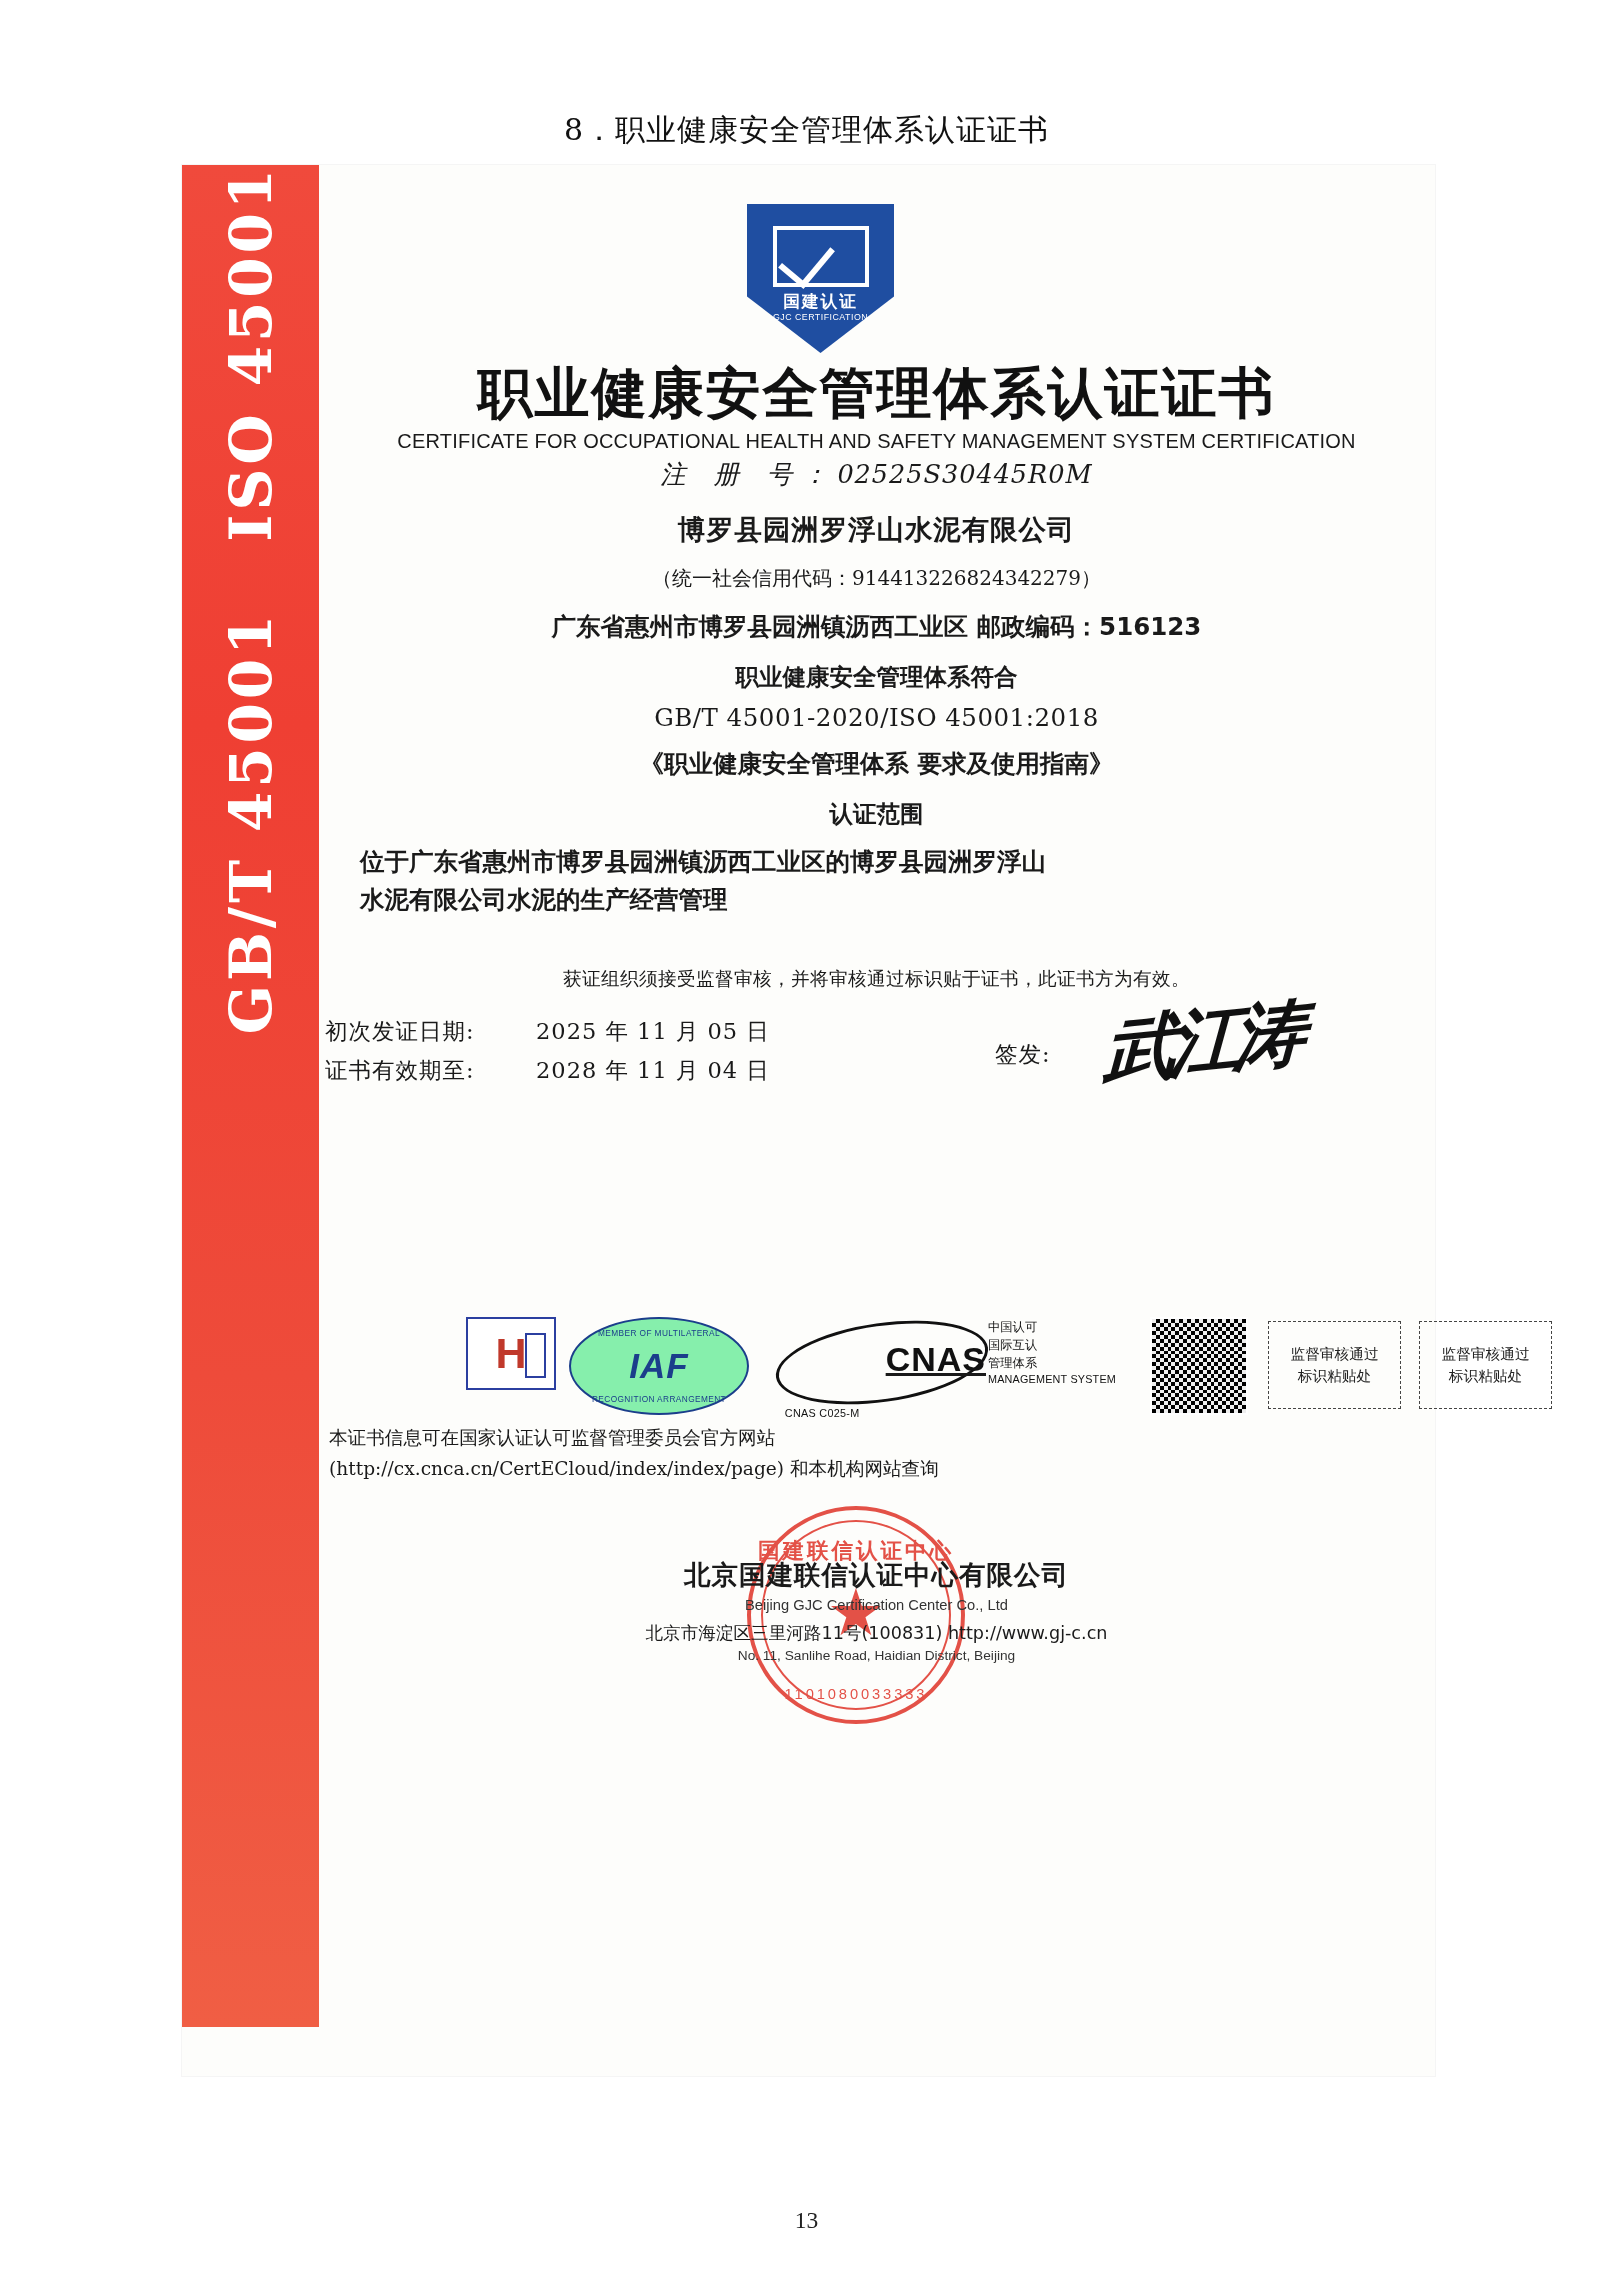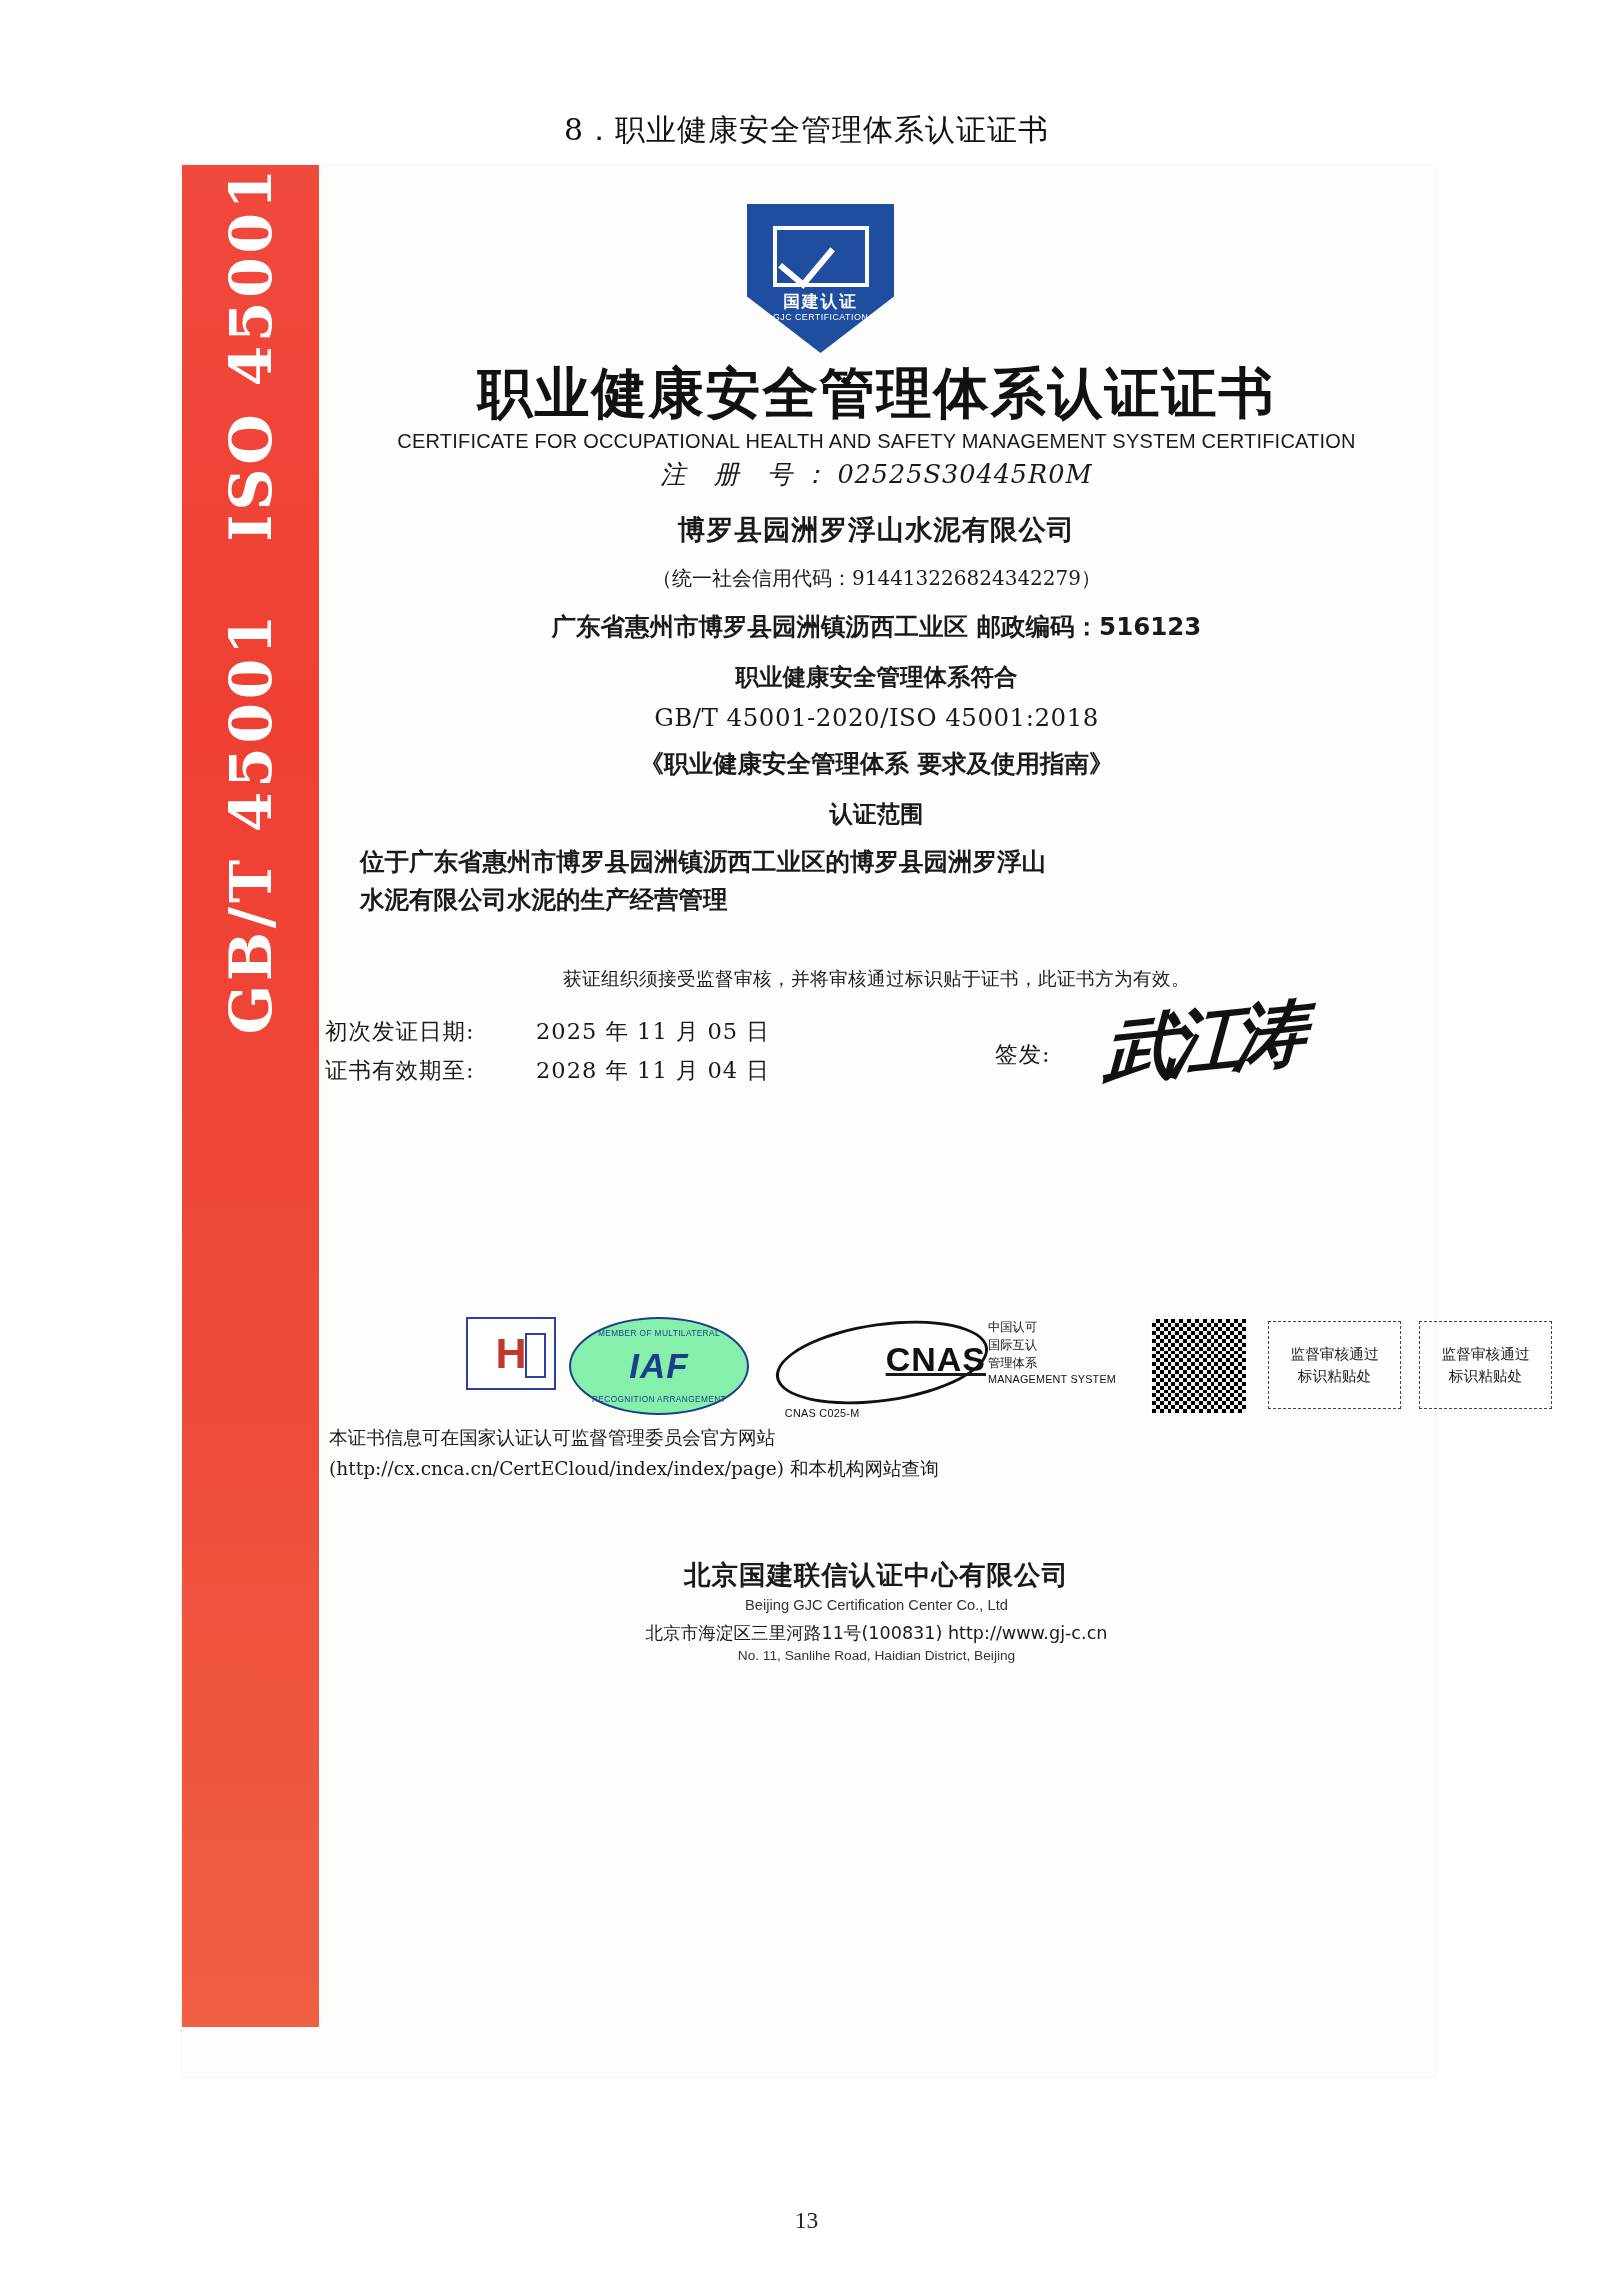--- a/index.html
+++ b/index.html
@@ -609,20 +609,26 @@
 标识粘贴处</div>
     <div class="stamp-box b2" style="white-space: pre-line;">监督审核通过
 标识粘贴处</div>
   </div>
 
   <div class="verify">
     <div>本证书信息可在国家认证认可监督管理委员会官方网站</div>
     <div>(http://cx.cnca.cn/CertECloud/index/index/page) 和本机构网站查询</div>
   </div>
 
+  <div class="seal">
+    <div class="seal-inner"></div>
+    <div class="seal-top">国建联信认证中心</div>
+    <div class="star">★</div>
+    <div class="seal-bottom">1101080033333</div>
+  </div>
 
   <div class="issuer">
     <div class="cn-name">北京国建联信认证中心有限公司</div>
     <div class="en-name">Beijing GJC Certification Center Co., Ltd</div>
     <div class="cn-addr">北京市海淀区三里河路11号(100831)   http://www.gj-c.cn</div>
     <div class="en-addr">No. 11, Sanlihe Road, Haidian District, Beijing</div>
   </div>
 
 </div>
 

